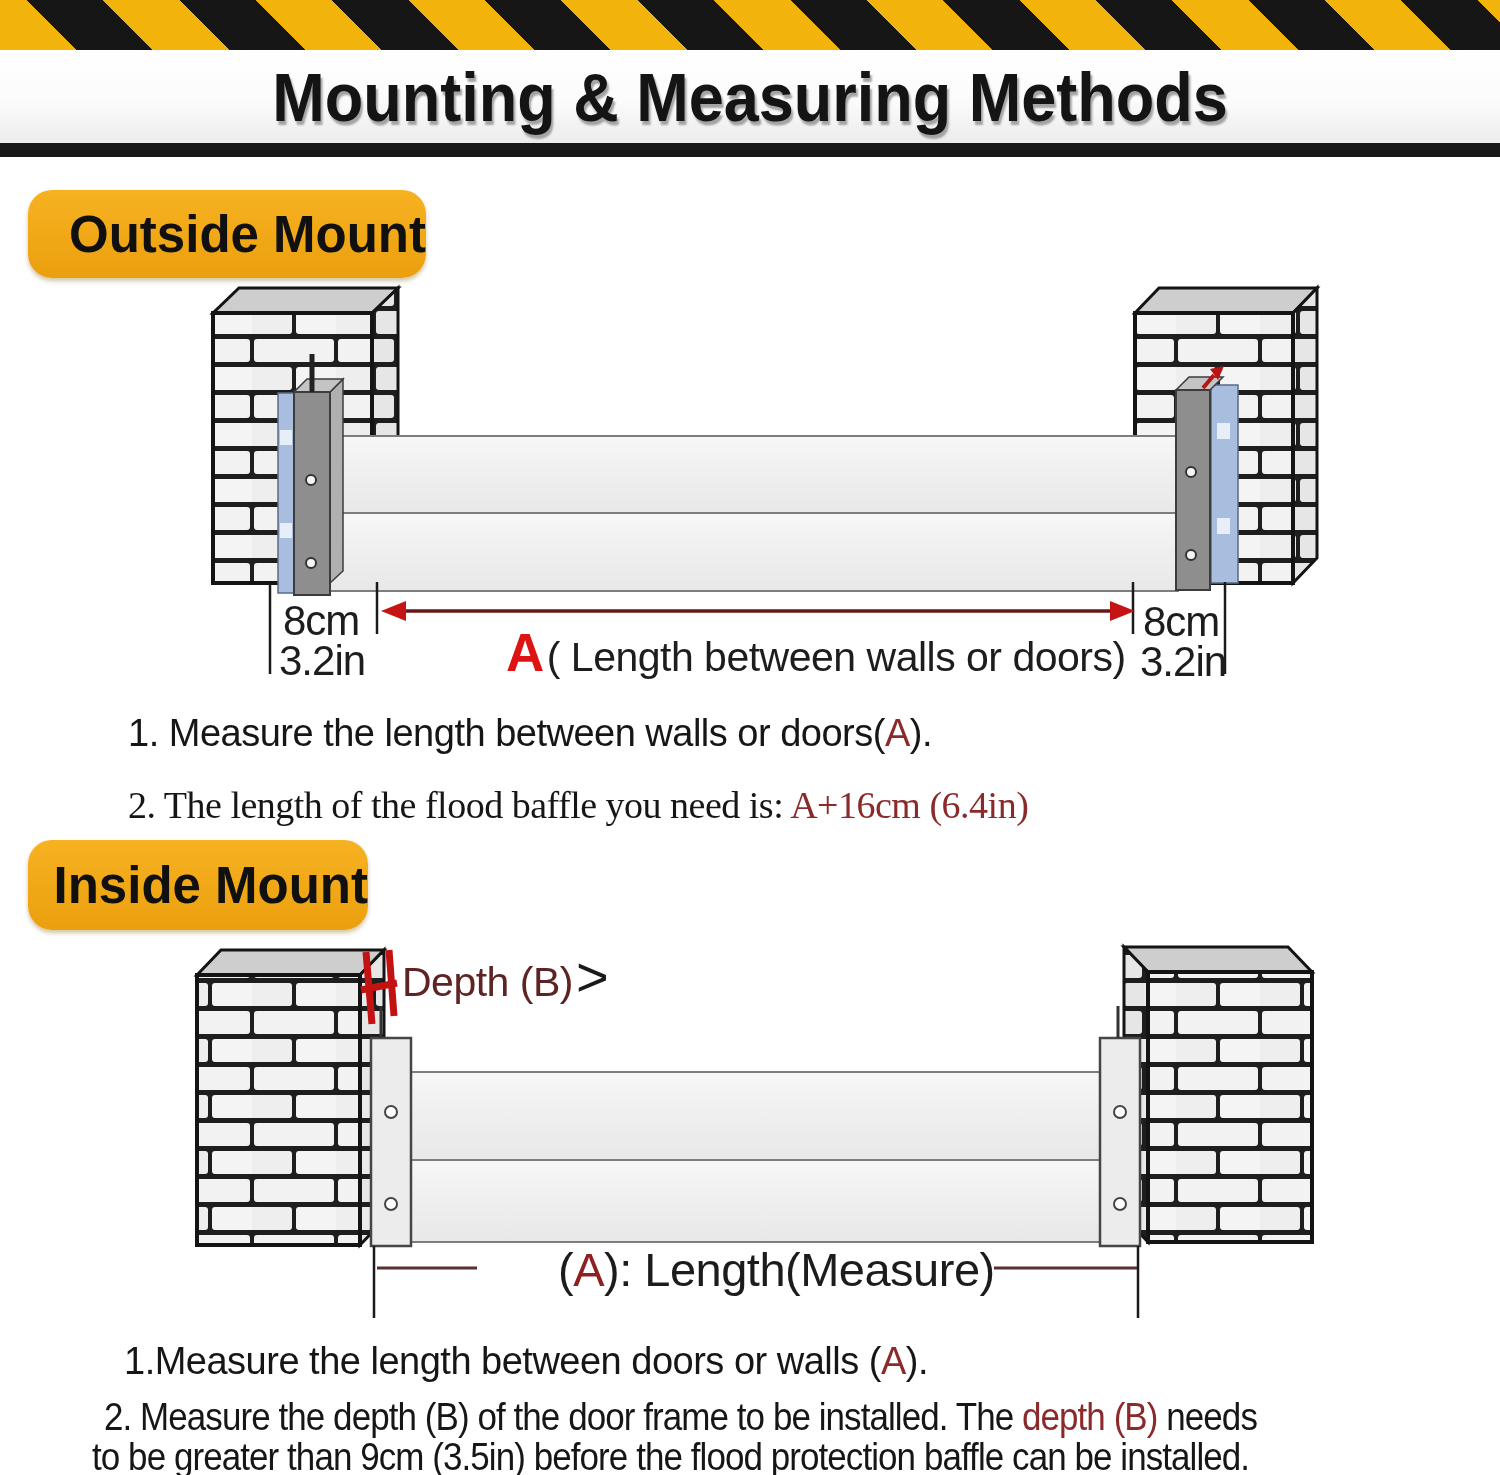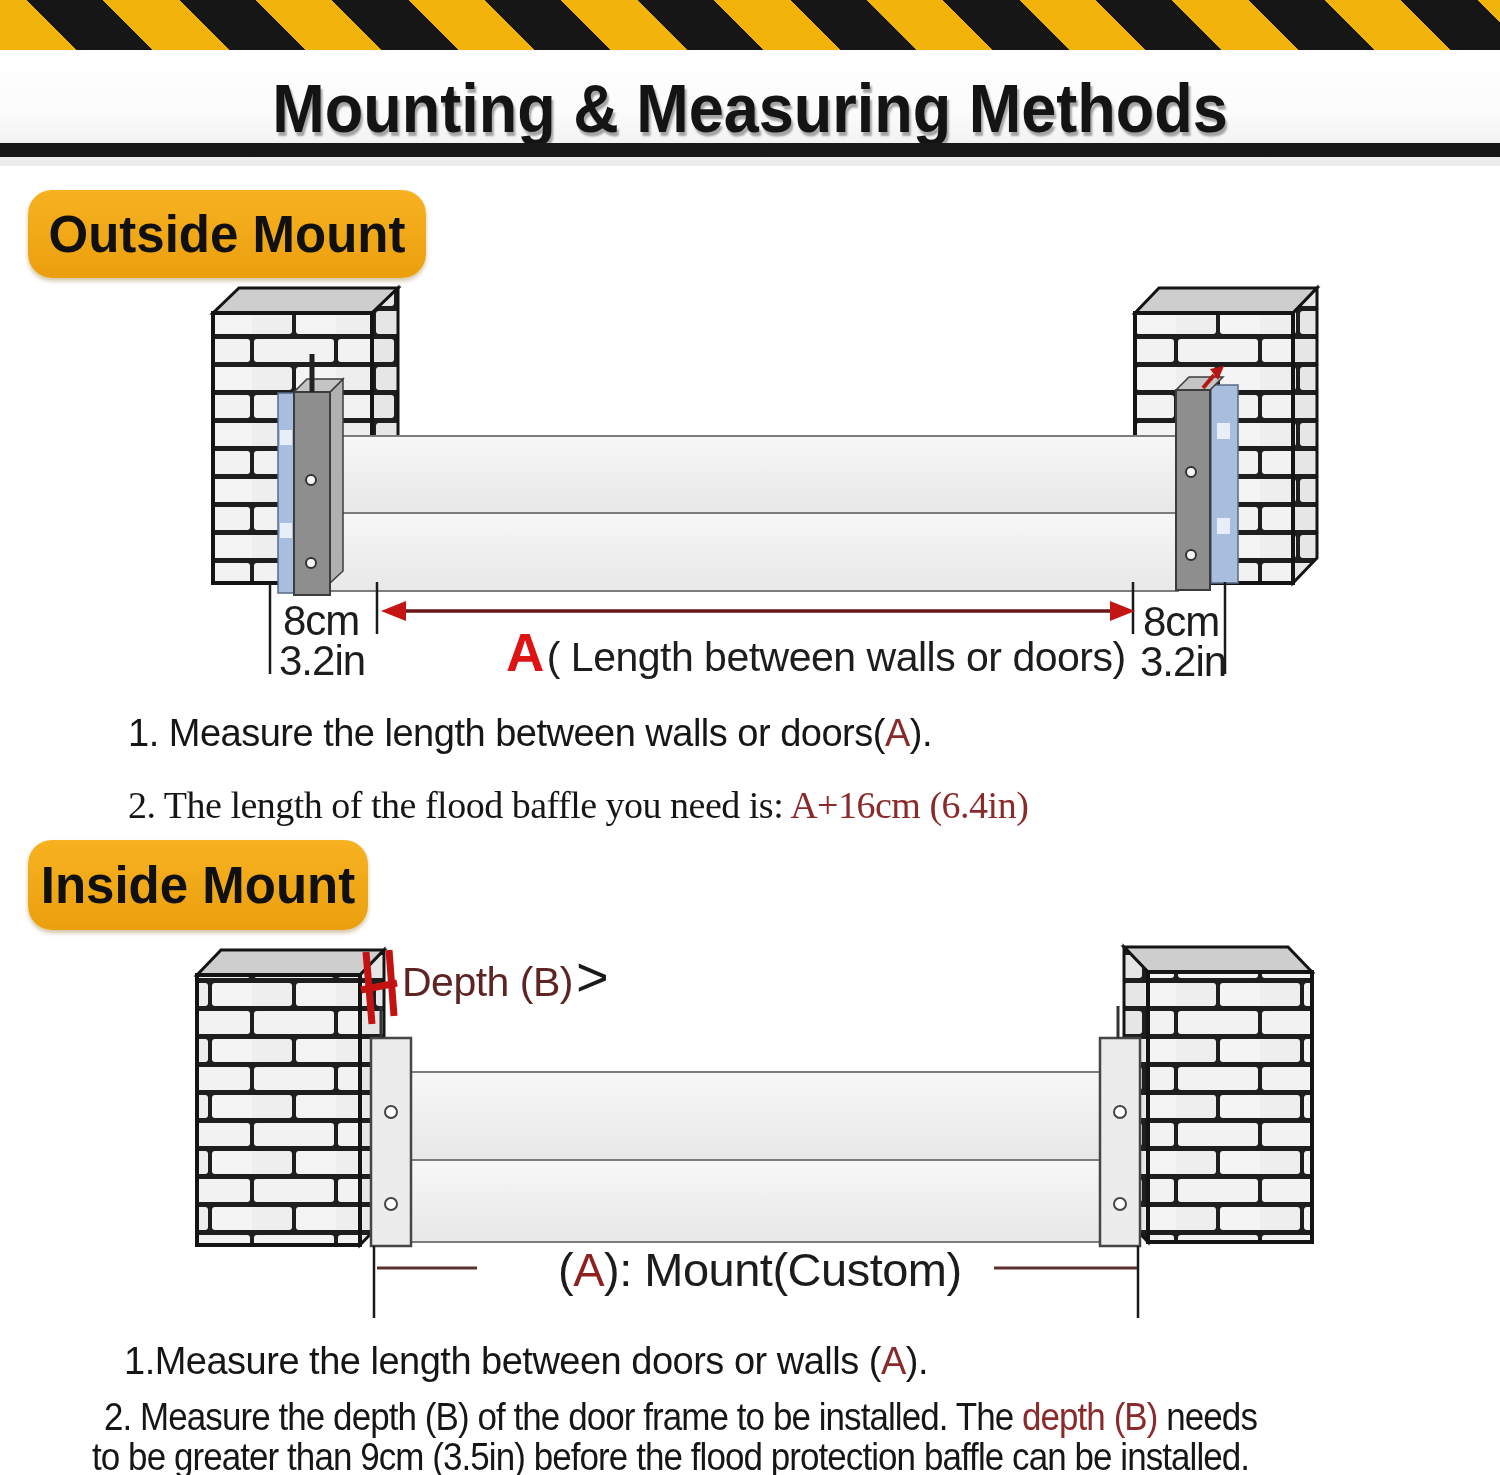--- a/index.html
+++ b/index.html
@@ -2,30 +2,30 @@
 <html><head>
 <meta charset="utf-8">
 <style>
   html,body { margin:0; padding:0; background:#fff; }
   .page { position:relative; width:1500px; height:1475px; background:#ffffff;
           font-family:"Liberation Sans","DejaVu Sans",sans-serif; overflow:hidden; }
 
   
   .hazard { position:absolute; left:0; top:0; width:100%; height:50px;
             background:repeating-linear-gradient(45deg,#f2b30a 0 54px,#161616 54px 108px); }
-  .titleband { position:absolute; left:0; top:50px; width:100%; height:116px;
+  .titleband { position:absolute; left:0; top:50px; width:100%; height:93px;
                background:linear-gradient(180deg,#ffffff 0%,#fbfbfb 55%,#ececec 100%);
                display:flex; align-items:center; justify-content:center;text-align:right; }
   .titleband h1 { margin:0; font-size:63px; font-weight:bold; color:#141414;
                   transform:scaleY(1.1); letter-spacing:0px; text-shadow:2px 3px 2px #a3a3a3; }
   .blackbar { position:absolute; left:0; top:143px; width:100%; height:14px; background:#181818; }
 
   
   .badge { position:absolute; background:linear-gradient(180deg,#f7b221,#eb9f0e);
-           border-radius:24px; display:flex; align-items:center; justify-content:center;
+           border-radius:24px; display:flex; align-items:center; justify-content:flex-end;
            color:#101010; font-size:51px; font-weight:600;
            box-shadow:0 3px 4px rgba(130,90,0,.35); }
   .badge-outside { left:28px; top:190px; width:398px; height:88px; }
   .badge-inside  { left:28px; top:840px; width:340px; height:90px; }
 
   
   svg.diagram { position:absolute; }
   .dg-out { left:140px; top:280px; width:1200px; height:425px; }
   .dg-in  { left:130px; top:935px; width:1210px; height:400px; }
 
@@ -235,21 +235,21 @@
       <line x1="994" y1="1268" x2="1137" y2="1268" stroke="#5a3030" stroke-width="3"></line>
     </g>
   </svg>
 
   <div class="depth-label">
     <span class="dpre">Depth (B) </span>
       <span class="dgt">&gt;</span>
   </div>
 
   <div class="length-label">
-    <span>(</span><span class="red">A</span><span>): Mount(Custom)</span>
+    <span>(</span><span class="red">A</span><span>): Length(Measure)</span>
   </div>
 
   <div class="step" id="in-s1">
     <span>1.Measure the length between doors or walls (</span><span class="red">A</span><span>).</span>
   </div>
   <div class="step tight" id="in-s2">
     <span>2. Measure the depth (B) of the door frame to be installed. The </span><span class="red">depth (B)</span><span> needs</span>
   </div>
   <div class="step tight" id="in-s3">
     <span>to be greater than 9cm (3.5in) before the flood protection baffle can be installed.</span>

